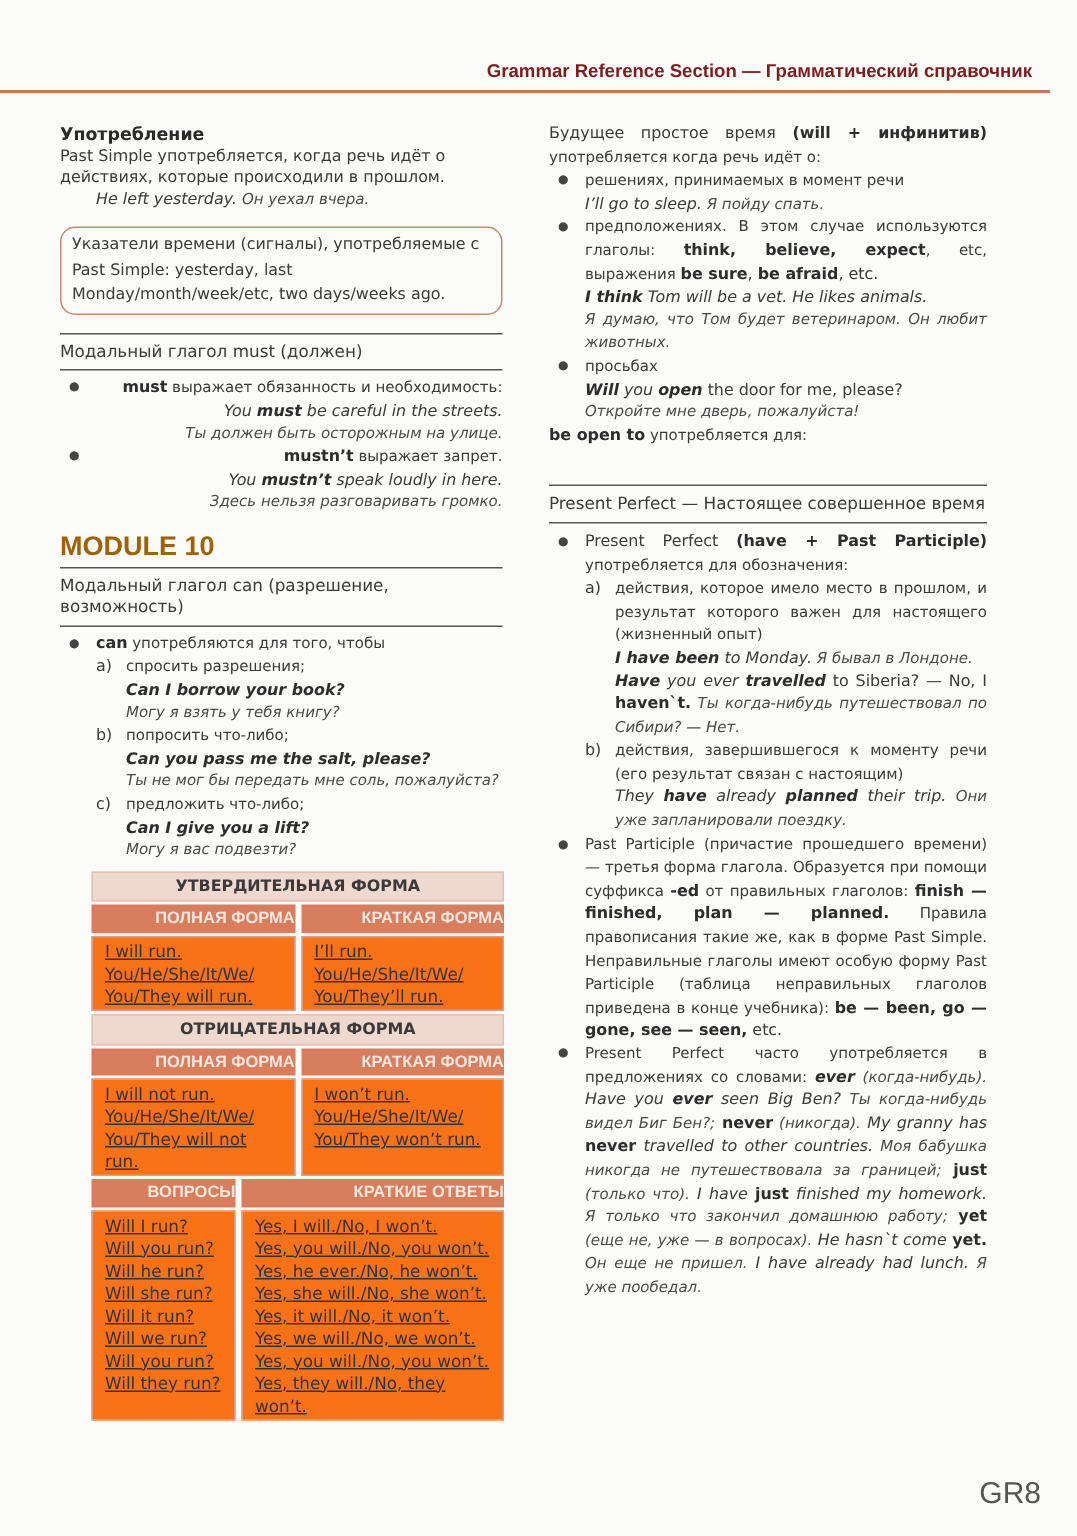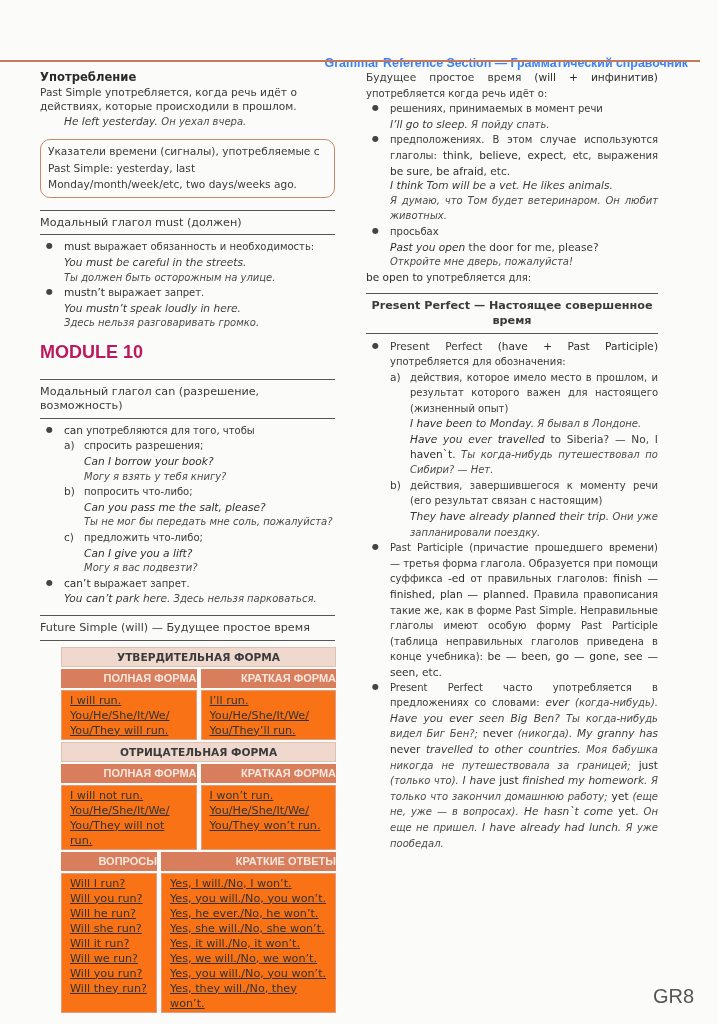--- a/index.html
+++ b/index.html
@@ -1,45 +1,45 @@
 <!DOCTYPE html>
 <html><head>
 <meta charset="utf-8">
 <style>
   * { box-sizing: border-box; margin: 0; padding: 0; }
   html, body { width: 718px; height: 1024px; background: #fbfbfa; overflow: hidden; }
   body { position: relative; font-family: "DejaVu Sans", sans-serif; color: #3a3a3a; font-size: 10.6px; line-height: 14.6px; }
   .header { position: absolute; left: 0; top: 40px; width: 700px; }
-  .header-title { position: absolute; right: 12px; top: 16px; font-family: "Liberation Sans", sans-serif; font-weight: bold; font-size: 12.4px; color: #3b82f6; white-space: nowrap; }
+  .header-title { position: absolute; right: 12px; top: 0; font-family: "Liberation Sans", sans-serif; font-weight: bold; font-size: 12.4px; color: #7f1d1d; white-space: nowrap; }
   .header-line { position: absolute; left: 0; top: 20px; width: 700px; height: 2px; background: #c7795c; }
 
-  .col { position: absolute; top: 70px; }
+  .col { position: absolute; top: 82px; }
   .col-left { left: 40px; width: 295px; }
   .col-right { left: 366px; width: 292px; }
 
-  .b { font-weight: normal; color: #2d2d2d; }
+  .b { font-weight: bold; color: #2d2d2d; }
   .i { font-style: italic; }
   .ru-i { font-style: italic; color: #4a4a4a; }
   .small { font-size: 10px; }
   .h-bold { font-weight: bold; font-size: 11.6px; color: #2a2a2a; }
   .indent1 { padding-left: 24px; }
   .justify { text-align: justify; }
 
   .signal-box { margin-top: 10px; border: 1.6px solid #c9896d; border-radius: 10px; padding: 3px 6px 4px 7px; line-height: 16.5px; }
 
   .section-title { border-top: 1.6px solid #555; border-bottom: 1.6px solid #555; padding: 5px 0 4px 0; font-size: 11.2px; color: #3b3b3b; margin-top: 10px; }
 
   ul.bul { list-style: none; }
   ul.bul > li { position: relative; padding-left: 24px; }
   ul.bul > li::before { content: "●"; position: absolute; left: 6px; top: 0; font-size: 8px; color: #444; }
   ol.alpha { list-style: none; }
   ol.alpha > li { position: relative; padding-left: 20px; }
   ol.alpha > li > .mark { position: absolute; left: 0; top: 0; }
 
-  .module-title { font-family: "Liberation Sans", sans-serif; font-weight: bold; font-size: 18px; color: #be185d; margin-top: 14px; margin-bottom: 19px; }
+  .module-title { font-family: "Liberation Sans", sans-serif; font-weight: bold; font-size: 18px; color: #a16207; margin-top: 14px; margin-bottom: 6px; }
 
   .tbl { margin-top: 6px; width: 296px; padding-left: 21px; }
   .tbl-row { display: flex; gap: 4px; margin-bottom: 2px; }
   .tbl-head-light { background: #efd8cd; border: 1px solid #e2c0b1; text-align: center; font-weight: bold; font-size: 10.6px; color: #3a3a3a; padding: 2px 0; width: 100%; }
   .tbl-head-dark { background: #d97e5c; text-align: right; font-family: "Liberation Sans", sans-serif; font-weight: bold; font-size: 11px; color: #f6e7df; padding: 2px 0; flex: 1; }
   .tbl-cell { border: 1.6px solid #dd9d84; background: #f97316; padding: 2px 8px 1px 8px; font-size: 11.2px; line-height: 15px; flex: 1; color: #333; text-decoration: underline; }
   .tbl-q { flex: 0 0 96px; }
   .tbl-a { flex: 1; }
 
   .page-num { position: absolute; right: 24px; bottom: 20px; font-family: "Liberation Sans", sans-serif; font-size: 20px; color: #555; }
@@ -60,21 +60,21 @@
       <span class="i">He left yesterday.</span>
       <span class="ru-i small">Он уехал вчера.</span>
     </div>
   </div>
 
   <div class="signal-box">
     <span>Указатели времени (сигналы), употребляемые с Past Simple: </span><span>yesterday, last Monday/month/week/etc, two days/weeks ago.</span>
   </div>
 
   <div class="section-title" style="margin-top:12px;">Модальный глагол must (должен)</div>
-  <ul class="bul" style="margin-top:4px;">
+  <ul class="bul" style="margin-top:4px;text-align:right;">
     <li>
       <span class="b">must</span><span class="small"> выражает обязанность и необходимость:</span><br>
       <span class="i">You </span><span class="i b">must</span><span class="i"> be careful in the streets.</span><br>
       <span class="ru-i small">Ты должен быть осторожным на улице.</span>
     </li>
     <li>
       <span class="b">mustn’t</span><span class="small"> выражает запрет.</span><br>
       <span class="i">You </span><span class="i b">mustn’t</span><span class="i"> speak loudly in here.</span><br>
       <span class="ru-i small">Здесь нельзя разговаривать громко.</span>
     </li>
@@ -84,27 +84,22 @@
   <div class="section-title" style="margin-top:4px;">Модальный глагол can (разрешение, возможность)</div>
   <ul class="bul" style="margin-top:4px;">
     <li>
       <span class="b">can</span><span class="small"> употребляются для того, чтобы</span>
       <ol class="alpha">
         <li><span class="mark">a)</span><span class="small">спросить разрешения;</span><br><span class="i b">Can I borrow your book?</span><br><span class="ru-i small">Могу я взять у тебя книгу?</span></li>
         <li><span class="mark">b)</span><span class="small">попросить что-либо;</span><br><span class="i b">Can you pass me the salt, please?</span><br><span class="ru-i small">Ты не мог бы передать мне соль, пожалуйста?</span></li>
         <li><span class="mark">c)</span><span class="small">предложить что-либо;</span><br><span class="i b">Can I give you a lift?</span><br><span class="ru-i small">Могу я вас подвезти?</span></li>
       </ol>
     </li>
-    <li>
-      <span class="b">can’t</span><span class="small"> выражает запрет.</span><br>
-      <span class="i">You </span><span class="i b">can’t</span><span class="i"> park here.</span><span class="ru-i small"> Здесь нельзя парковаться.</span>
-    </li>
-  </ul>
-
-  <div class="section-title" style="margin-top:8px;">Future Simple (will) — Будущее простое время</div>
+  </ul>
+
 
   <div class="tbl">
     <div class="tbl-row">
         <div class="tbl-head-light">УТВЕРДИТЕЛЬНАЯ ФОРМА</div>
       </div>
     <div class="tbl-row">
       <div class="tbl-head-dark">ПОЛНАЯ ФОРМА</div>
       <div class="tbl-head-dark">КРАТКАЯ ФОРМА</div>
     </div>
     <div class="tbl-row">
@@ -178,29 +173,29 @@
       <span class="small">решениях, принимаемых в момент речи</span><br>
       <span class="i">I’ll go to sleep.</span><span class="ru-i small"> Я пойду спать.</span>
     </li>
     <li>
       <span class="small">предположениях. В этом случае используются глаголы: </span><span class="b">think, believe, expect</span><span class="small">, etc, выражения </span><span class="b">be sure</span><span>, </span><span class="b">be afraid</span><span>, etc.</span><br>
       <span class="i b">I think</span><span class="i"> Tom will be a vet. He likes animals.</span><br>
       <span class="ru-i small">Я думаю, что Том будет ветеринаром. Он любит животных.</span>
     </li>
     <li>
       <span class="small">просьбах</span><br>
-      <span class="i b">Past</span><span class="i"> you </span><span class="i b">open</span><span> the door for me, please?</span><br>
+      <span class="i b">Will</span><span class="i"> you </span><span class="i b">open</span><span> the door for me, please?</span><br>
       <span class="ru-i small">Откройте мне дверь, пожалуйста!</span>
     </li>
   </ul>
   <div>
     <span class="b">be open to</span><span class="small"> употребляется для:</span>
   </div>
 
-  <div class="section-title" style="margin-top:8px; text-align:center;font-weight:bold;">Present Perfect — Настоящее совершенное время</div>
+  <div class="section-title" style="margin-top:25px; text-align:left;">Present Perfect — Настоящее совершенное время</div>
   <ul class="bul" style="margin-top:5px;">
     <li>
       <span>Present Perfect </span><span class="b">(have + Past Participle)</span><span class="small"> употребляется для обозначения:</span>
       <ol class="alpha">
         <li>
           <span class="mark">a)</span>
           <span class="small">действия, которое имело место в прошлом, и результат которого важен для настоящего (жизненный опыт)</span><br>
           <span class="i b">I have been</span><span class="i"> to Monday.</span><span class="ru-i small"> Я бывал в Лондоне.</span><br>
           <span class="i b">Have</span><span class="i"> you ever </span><span class="i b">travelled</span><span> to Siberia? — No, I </span><span class="b">haven`t.</span><span class="ru-i small"> Ты когда-нибудь путешествовал по Сибири? — Нет.</span>
         </li>

